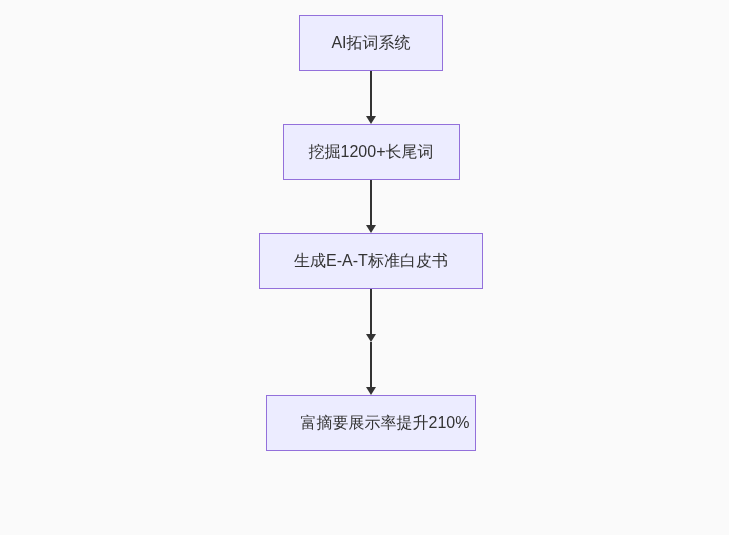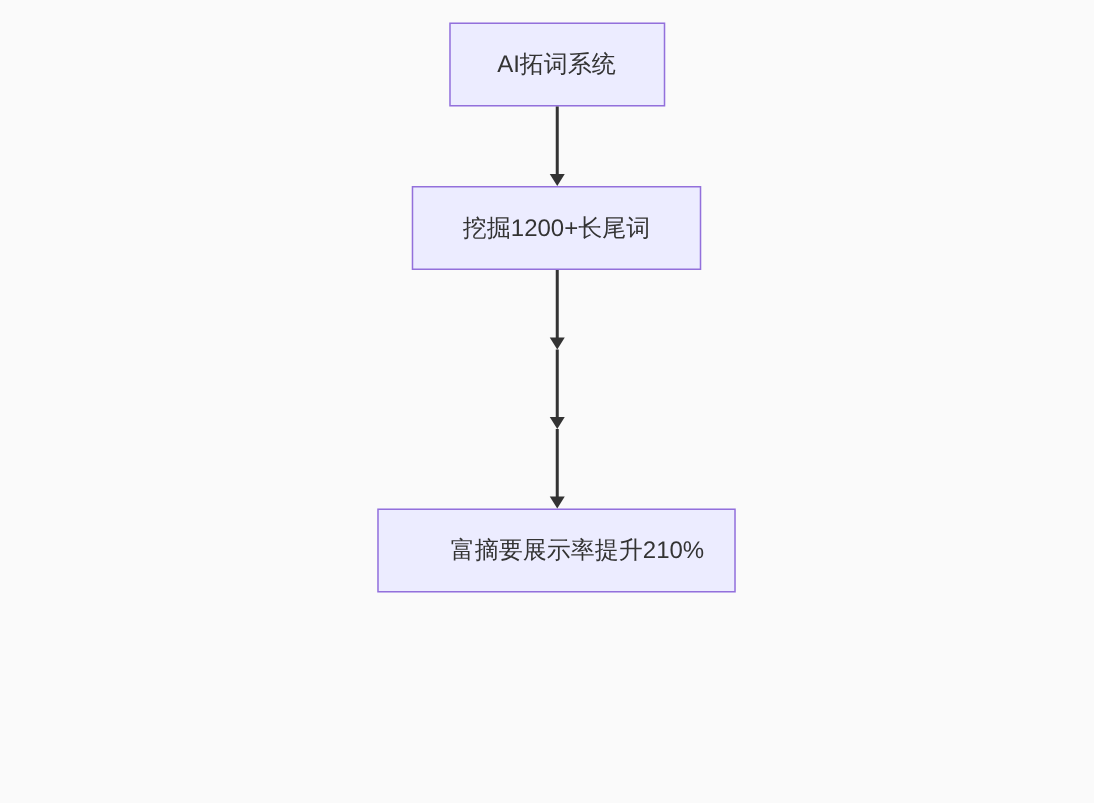--- a/index.html
+++ b/index.html
@@ -34,24 +34,24 @@
     border: 1px solid #9370db;
     display: flex;
     align-items: center;
     justify-content: center;
     color: #333333;
     font-size: 16px;
     white-space: nowrap;
     text-align: center;
   }
   .node.n1 { width: 144px; }
-  .node.n2 { width: 193px; }
+  .node.n2 { width: 177px; }
   .node.n3 { width: 224px; }
   .node.n4 { width: 216px; }
-  .node.n5 { width: 239px; padding-left: 28px; }
+  .node.n5 { width: 210px; padding-left: 28px; }
   .edge {
     position: relative;
     width: 14px;
     height: 53px;
   }
   .edge .line {
     position: absolute;
     left: 50%;
     transform: translateX(-50%);
     top: 0;
@@ -84,20 +84,21 @@
       <div class="head"></div>
     </div>
 
     <div class="node n2">挖掘1200+长尾词</div>
 
     <div class="edge">
       <div class="line"></div>
       <div class="head"></div>
     </div>
 
+    <div class="node n3">生成E-A-T标准白皮书</div>
 
     <div class="edge">
       <div class="line"></div>
       <div class="head"></div>
     </div>
 
 
     <div class="edge">
       <div class="line"></div>
       <div class="head"></div>

